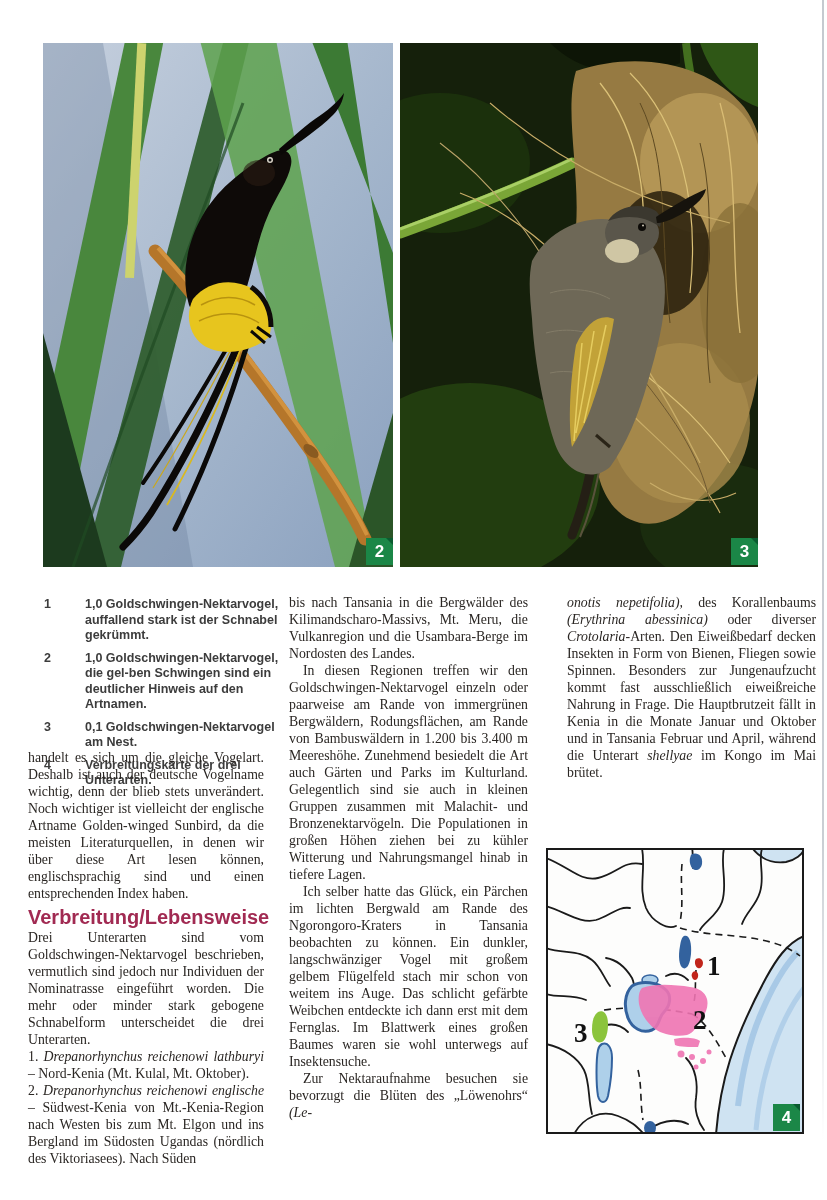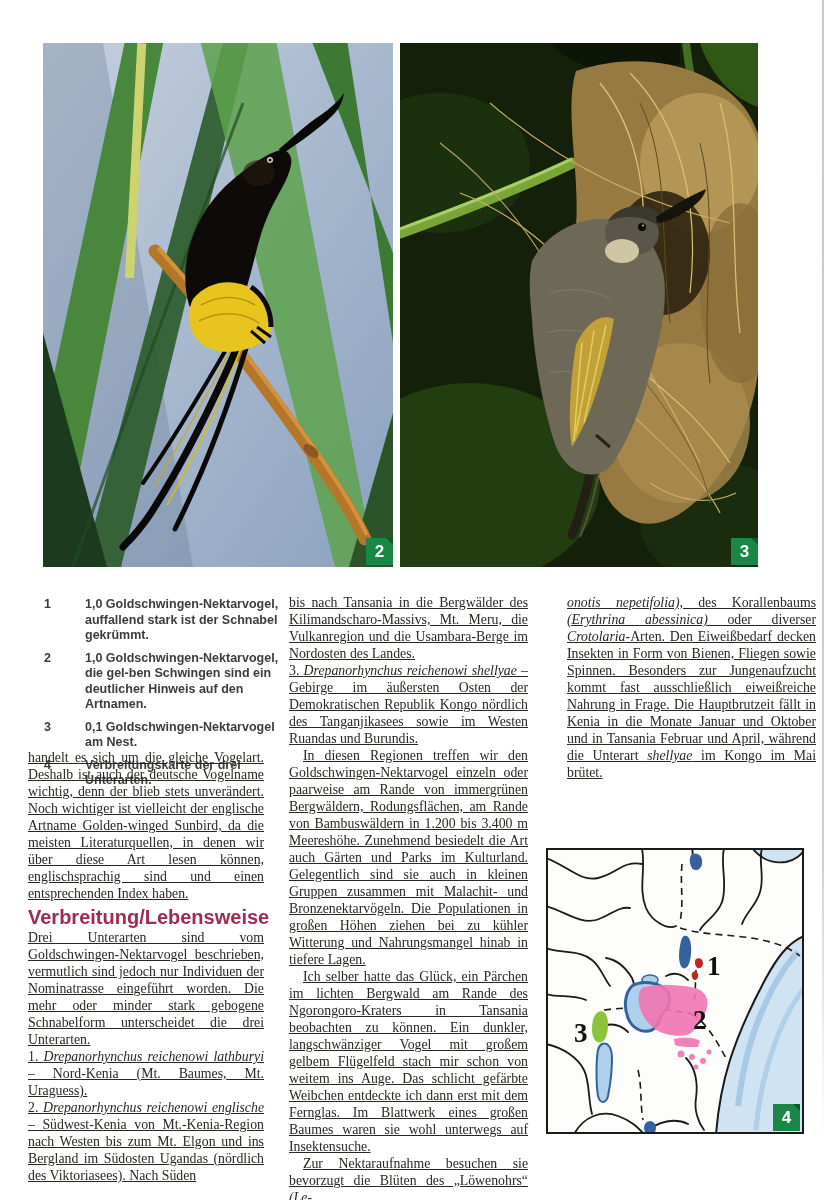--- a/index.html
+++ b/index.html
@@ -25,21 +25,21 @@
   .captions{position:absolute;left:44px;top:597px;width:238px;
             font-family:"Liberation Sans",sans-serif;font-weight:bold;
             color:#3c3c3c;font-size:12.5px;line-height:15.5px;}
   .cap-item{display:flex;margin-bottom:7px;}
   .cap-num{width:14px;flex:none;}
   .cap-text{flex:1;margin-left:27px;}
 
   
   .col{position:absolute;font-size:13.8px;line-height:17px;color:#2a2623;
        text-align:justify;hyphens:auto;-webkit-hyphens:auto;}
-  .col p{margin:0;text-decoration:underline;}
+  .col p{margin:0;}
   .col p.indent{text-indent:14px;}
   .col h4{margin:6px 0 3px 0;font-family:"Liberation Sans",sans-serif;
           font-weight:bold;font-size:20px;line-height:18px;color:#a12a52;}
   .col-1{left:28px;top:749px;width:236px;}
   .col-2{left:289px;top:594px;width:239px;}
   .col-3{left:567px;top:594px;width:249px;}
 
   
   .map{position:absolute;left:546px;top:848px;width:258px;height:286px;background:#fdfdfc;}
   .map svg{display:block;width:100%;height:100%;}
@@ -165,26 +165,25 @@
     <div class="cap-item">
       <span class="cap-num">4</span>
       <span class="cap-text">Verbreitungskarte der drei Unterarten.</span>
     </div>
   </div>
 
   <div class="col col-1">
       <p><span>handelt es sich um die gleiche Vogelart. Deshalb ist auch der deutsche Vogelname wichtig, denn der blieb stets unverändert. Noch wichtiger ist vielleicht der englische Artname Golden-winged Sunbird, da die meisten Literaturquellen, in denen wir über diese Art lesen können, englischsprachig sind und einen entsprechenden Index haben.</span></p>
       <h4>Verbreitung/Lebensweise</h4>
       <p><span>Drei Unterarten sind vom Goldschwingen-Nektarvogel beschrieben, vermutlich sind jedoch nur Individuen der Nominatrasse eingeführt worden. Die mehr oder minder stark gebogene Schnabelform unterscheidet die drei Unterarten.</span></p>
-      <p><span>1. </span><i>Drepanorhynchus reichenowi lathburyi</i><span> – Nord-Kenia (Mt. Baumes, Mt. Uraguess).</span></p>
+      <p><span>1. </span><i>Drepanorhynchus reichenowi lathburyi</i><span> – Nord-Kenia (Mt. Kulal, Mt. Oktober).</span></p>
       <p><span>2. </span><i>Drepanorhynchus reichenowi englische</i><span> – Südwest-Kenia von Mt.-Kenia-Region nach Westen bis zum Mt. Elgon und ins Bergland im Südosten Ugandas (nördlich des Viktoriasees). Nach Süden</span></p>
     </div>
   <div class="col col-2">
       <p><span>bis nach Tansania in die Bergwälder des Kilimandscharo-Massivs, Mt. Meru, die Vulkanregion und die Usambara-Berge im Nordosten des Landes.</span></p>
-      <p><span>3. </span><i>Drepanorhynchus reichenowi shellyae</i><span> – Gebirge im äußersten Osten der Demokratischen Republik Kongo nördlich des Tanganjikasees sowie im Westen Ruandas und Burundis.</span></p>
       <p class="indent"><span>In diesen Regionen treffen wir den Goldschwingen-Nektarvogel einzeln oder paarweise am Rande von immergrünen Bergwäldern, Rodungsflächen, am Rande von Bambuswäldern in 1.200 bis 3.400 m Meereshöhe. Zunehmend besiedelt die Art auch Gärten und Parks im Kulturland. Gelegentlich sind sie auch in kleinen Gruppen zusammen mit Malachit- und Bronzenektarvögeln. Die Populationen in großen Höhen ziehen bei zu kühler Witterung und Nahrungsmangel hinab in tiefere Lagen.</span></p>
       <p class="indent"><span>Ich selber hatte das Glück, ein Pärchen im lichten Bergwald am Rande des Ngorongoro-Kraters in Tansania beobachten zu können. Ein dunkler, langschwänziger Vogel mit großem gelbem Flügelfeld stach mir schon von weitem ins Auge. Das schlicht gefärbte Weibchen entdeckte ich dann erst mit dem Fernglas. Im Blattwerk eines großen Baumes waren sie wohl unterwegs auf Insektensuche.</span></p>
       <p class="indent"><span>Zur Nektaraufnahme besuchen sie bevorzugt die Blüten des „Löwenohrs“ </span><i>(Le-</i></p>
     </div>
   <div class="col col-3">
       <p><i>onotis nepetifolia),</i><span> des Korallenbaums </span><i>(Erythrina abessinica)</i><span> oder diverser </span><i>Crotolaria</i><span>-Arten. Den Eiweißbedarf decken Insekten in Form von Bienen, Fliegen sowie Spinnen. Besonders zur Jungenaufzucht kommt fast ausschließlich eiweißreiche Nahrung in Frage. Die Hauptbrutzeit fällt in Kenia in die Monate Januar und Oktober und in Tansania Februar und April, während die Unterart </span><i>shellyae</i><span> im Kongo im Mai brütet.</span></p>
     </div>
 
   <div class="map">
     <svg viewBox="0 0 258 286">

